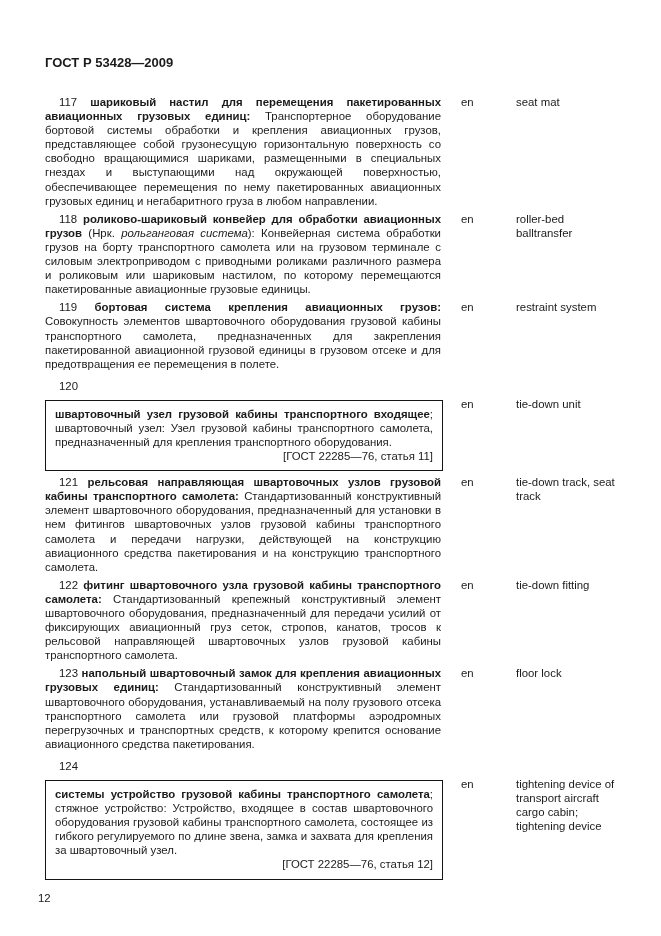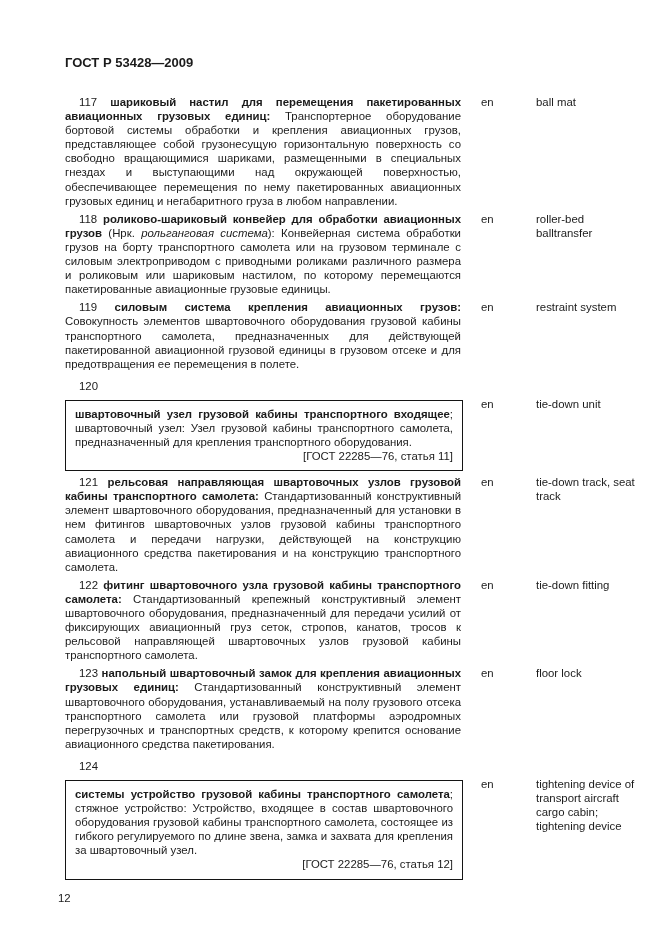--- a/index.html
+++ b/index.html
@@ -11,21 +11,21 @@
     width: 661px;
     height: 936px;
     font-family: "Liberation Sans", sans-serif;
     color: #1b1b1b;
     overflow: hidden;
   }
   .page {
     box-sizing: border-box;
     width: 661px;
     height: 936px;
-    padding: 56px 18px 0 65px;
+    padding: 56px 18px 0 45px;
   }
   .doc-header {
     font-weight: bold;
     font-size: 13px;
     line-height: 14px;
     margin: 0 0 25px 0;
   }
   .entries {}
   .entry-row {
     display: grid;
@@ -88,35 +88,35 @@
 
 <div class="page">
   <div class="doc-header">ГОСТ Р 53428—2009</div>
   <div class="entries" id="entries">
       <div class="entry-row">
         <div class="entry-main">
           <p class="para"><span class="seg-num">117 </span><span class="seg-bold">шариковый настил для перемещения пакетированных авиационных грузовых единиц:</span><span class="seg-reg"> Транспортерное оборудование бортовой системы обработки и крепления авиационных грузов, представляющее собой грузонесущую горизонтальную поверхность со свободно вращающимися шариками, размещенными в специальных гнездах и выступающими над окружающей поверхностью, обеспечивающее перемещения по нему пакетированных авиационных грузовых единиц и негабаритного груза в любом направлении.</span></p>
         </div>
         <div class="entry-en">
           <span class="en-prefix">en</span>
-          <span class="en-text">ball mat</span>
+          <span class="en-text">seat mat</span>
         </div>
       </div>
       <div class="entry-row">
         <div class="entry-main">
           <p class="para"><span class="seg-num">118 </span><span class="seg-bold">роликово-шариковый конвейер для обработки авиационных грузов</span><span class="seg-reg"> (Нрк. </span><span class="seg-italic">рольганговая система</span><span class="seg-reg">): Конвейерная система обработки грузов на борту транспортного самолета или на грузовом терминале с силовым электроприводом с приводными роликами различного размера и роликовым или шариковым настилом, по которому перемещаются пакетированные авиационные грузовые единицы.</span></p>
         </div>
         <div class="entry-en">
           <span class="en-prefix">en</span>
           <span class="en-text">roller-bed balltransfer</span>
         </div>
       </div>
       <div class="entry-row">
         <div class="entry-main">
-          <p class="para"><span class="seg-num">119 </span><span class="seg-bold">силовым система крепления авиационных грузов:</span><span class="seg-reg"> Совокупность элементов швартовочного оборудования грузовой кабины транспортного самолета, предназначенных для действующей пакетированной авиационной грузовой единицы в грузовом отсеке и для предотвращения ее перемещения в полете.</span></p>
+          <p class="para"><span class="seg-num">119 </span><span class="seg-bold">бортовая система крепления авиационных грузов:</span><span class="seg-reg"> Совокупность элементов швартовочного оборудования грузовой кабины транспортного самолета, предназначенных для закрепления пакетированной авиационной грузовой единицы в грузовом отсеке и для предотвращения ее перемещения в полете.</span></p>
         </div>
         <div class="entry-en">
           <span class="en-prefix">en</span>
           <span class="en-text">restraint system</span>
         </div>
       </div>
       <div class="entry-row boxed">
         <div class="entry-main">
           <div class="number-line">120</div>
           <div class="entry-box">

